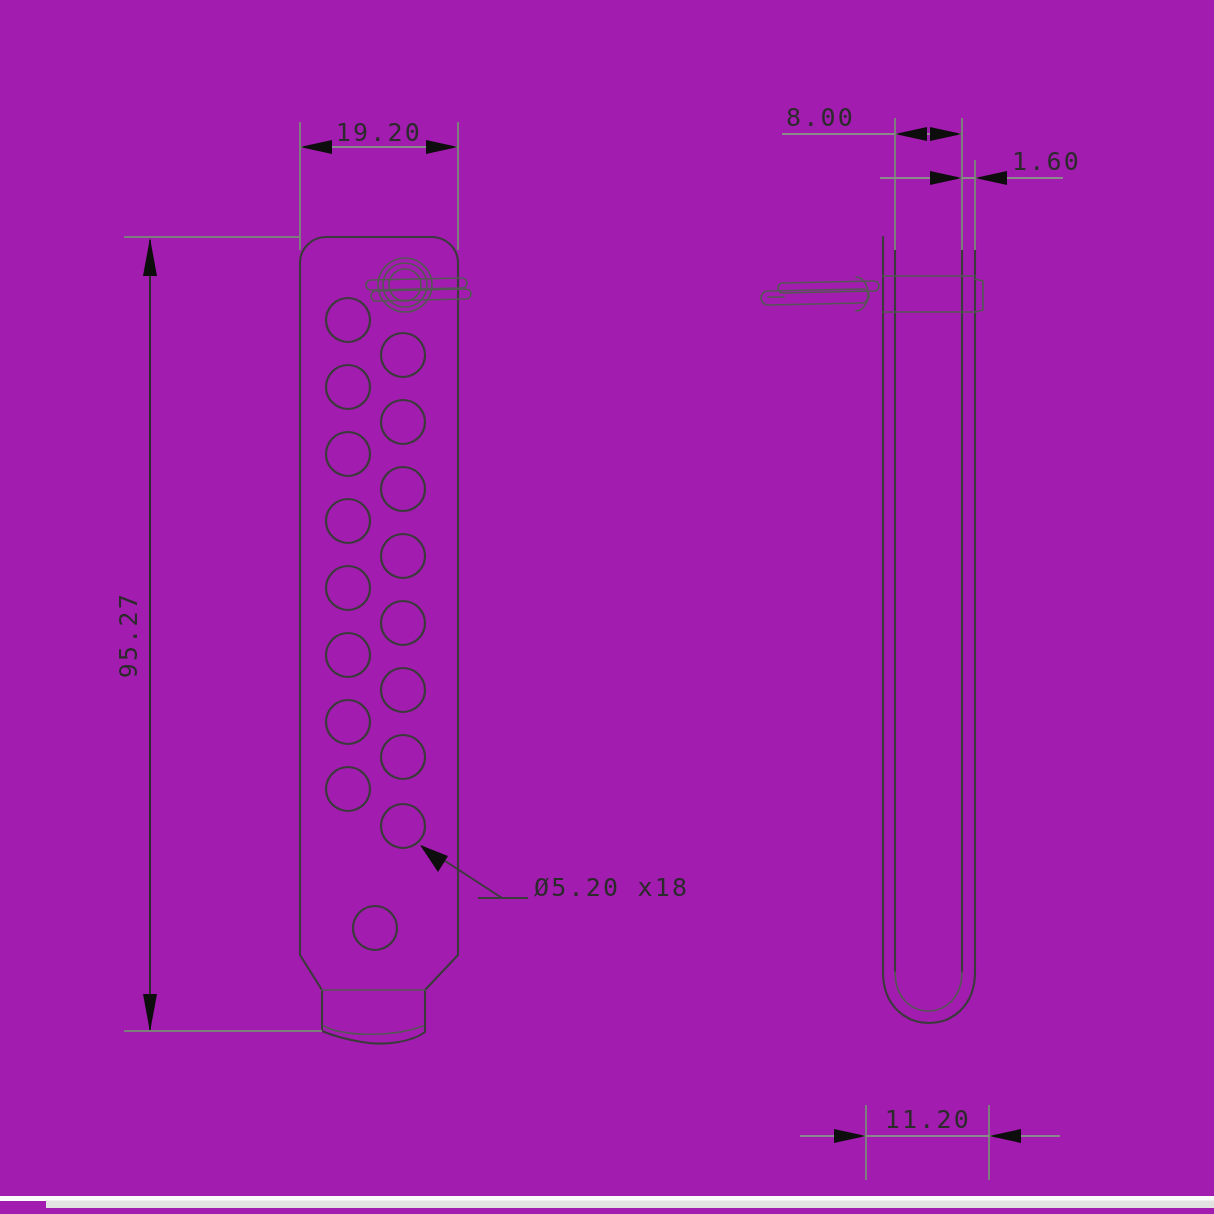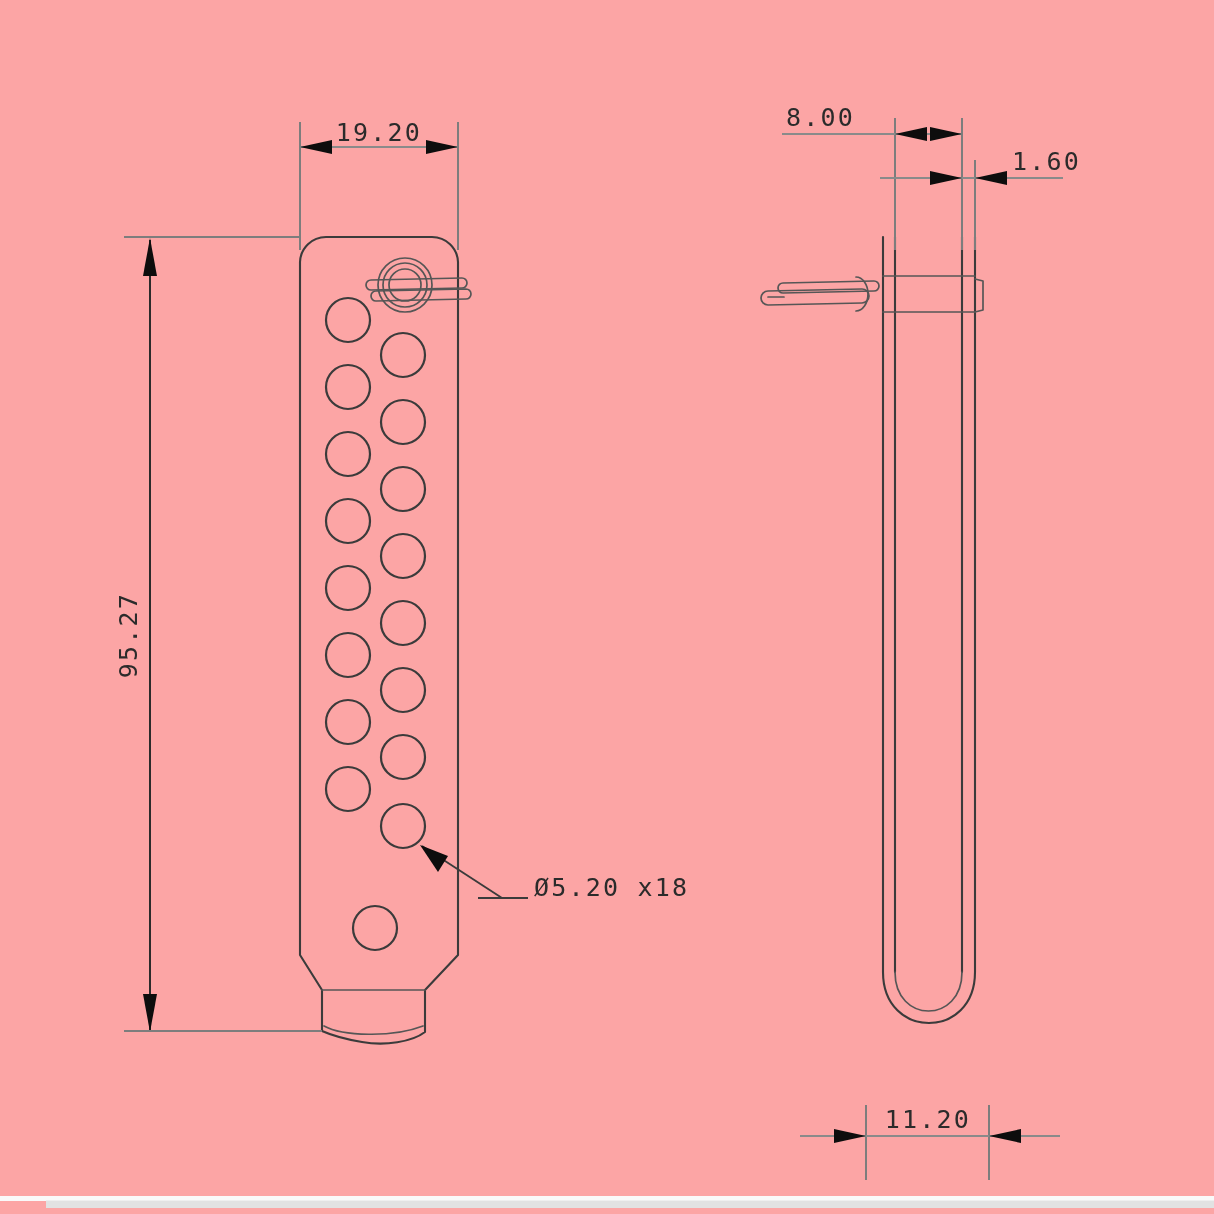--- a/index.html
+++ b/index.html
@@ -11,21 +11,21 @@
   body {
     width: 1214px;
     height: 1214px;
     overflow: hidden;
     font-family: "DejaVu Sans Mono", "Liberation Mono", monospace;
   }
   #drawing-root {
     position: relative;
     width: 1214px;
     height: 1214px;
-    background: #fca5a5;
+    background: #a21caf;
   }
   svg.sheet {
     position: absolute;
     top: 0;
     left: 0;
     width: 1214px;
     height: 1214px;
     display: block;
   }
   .dim-text {

